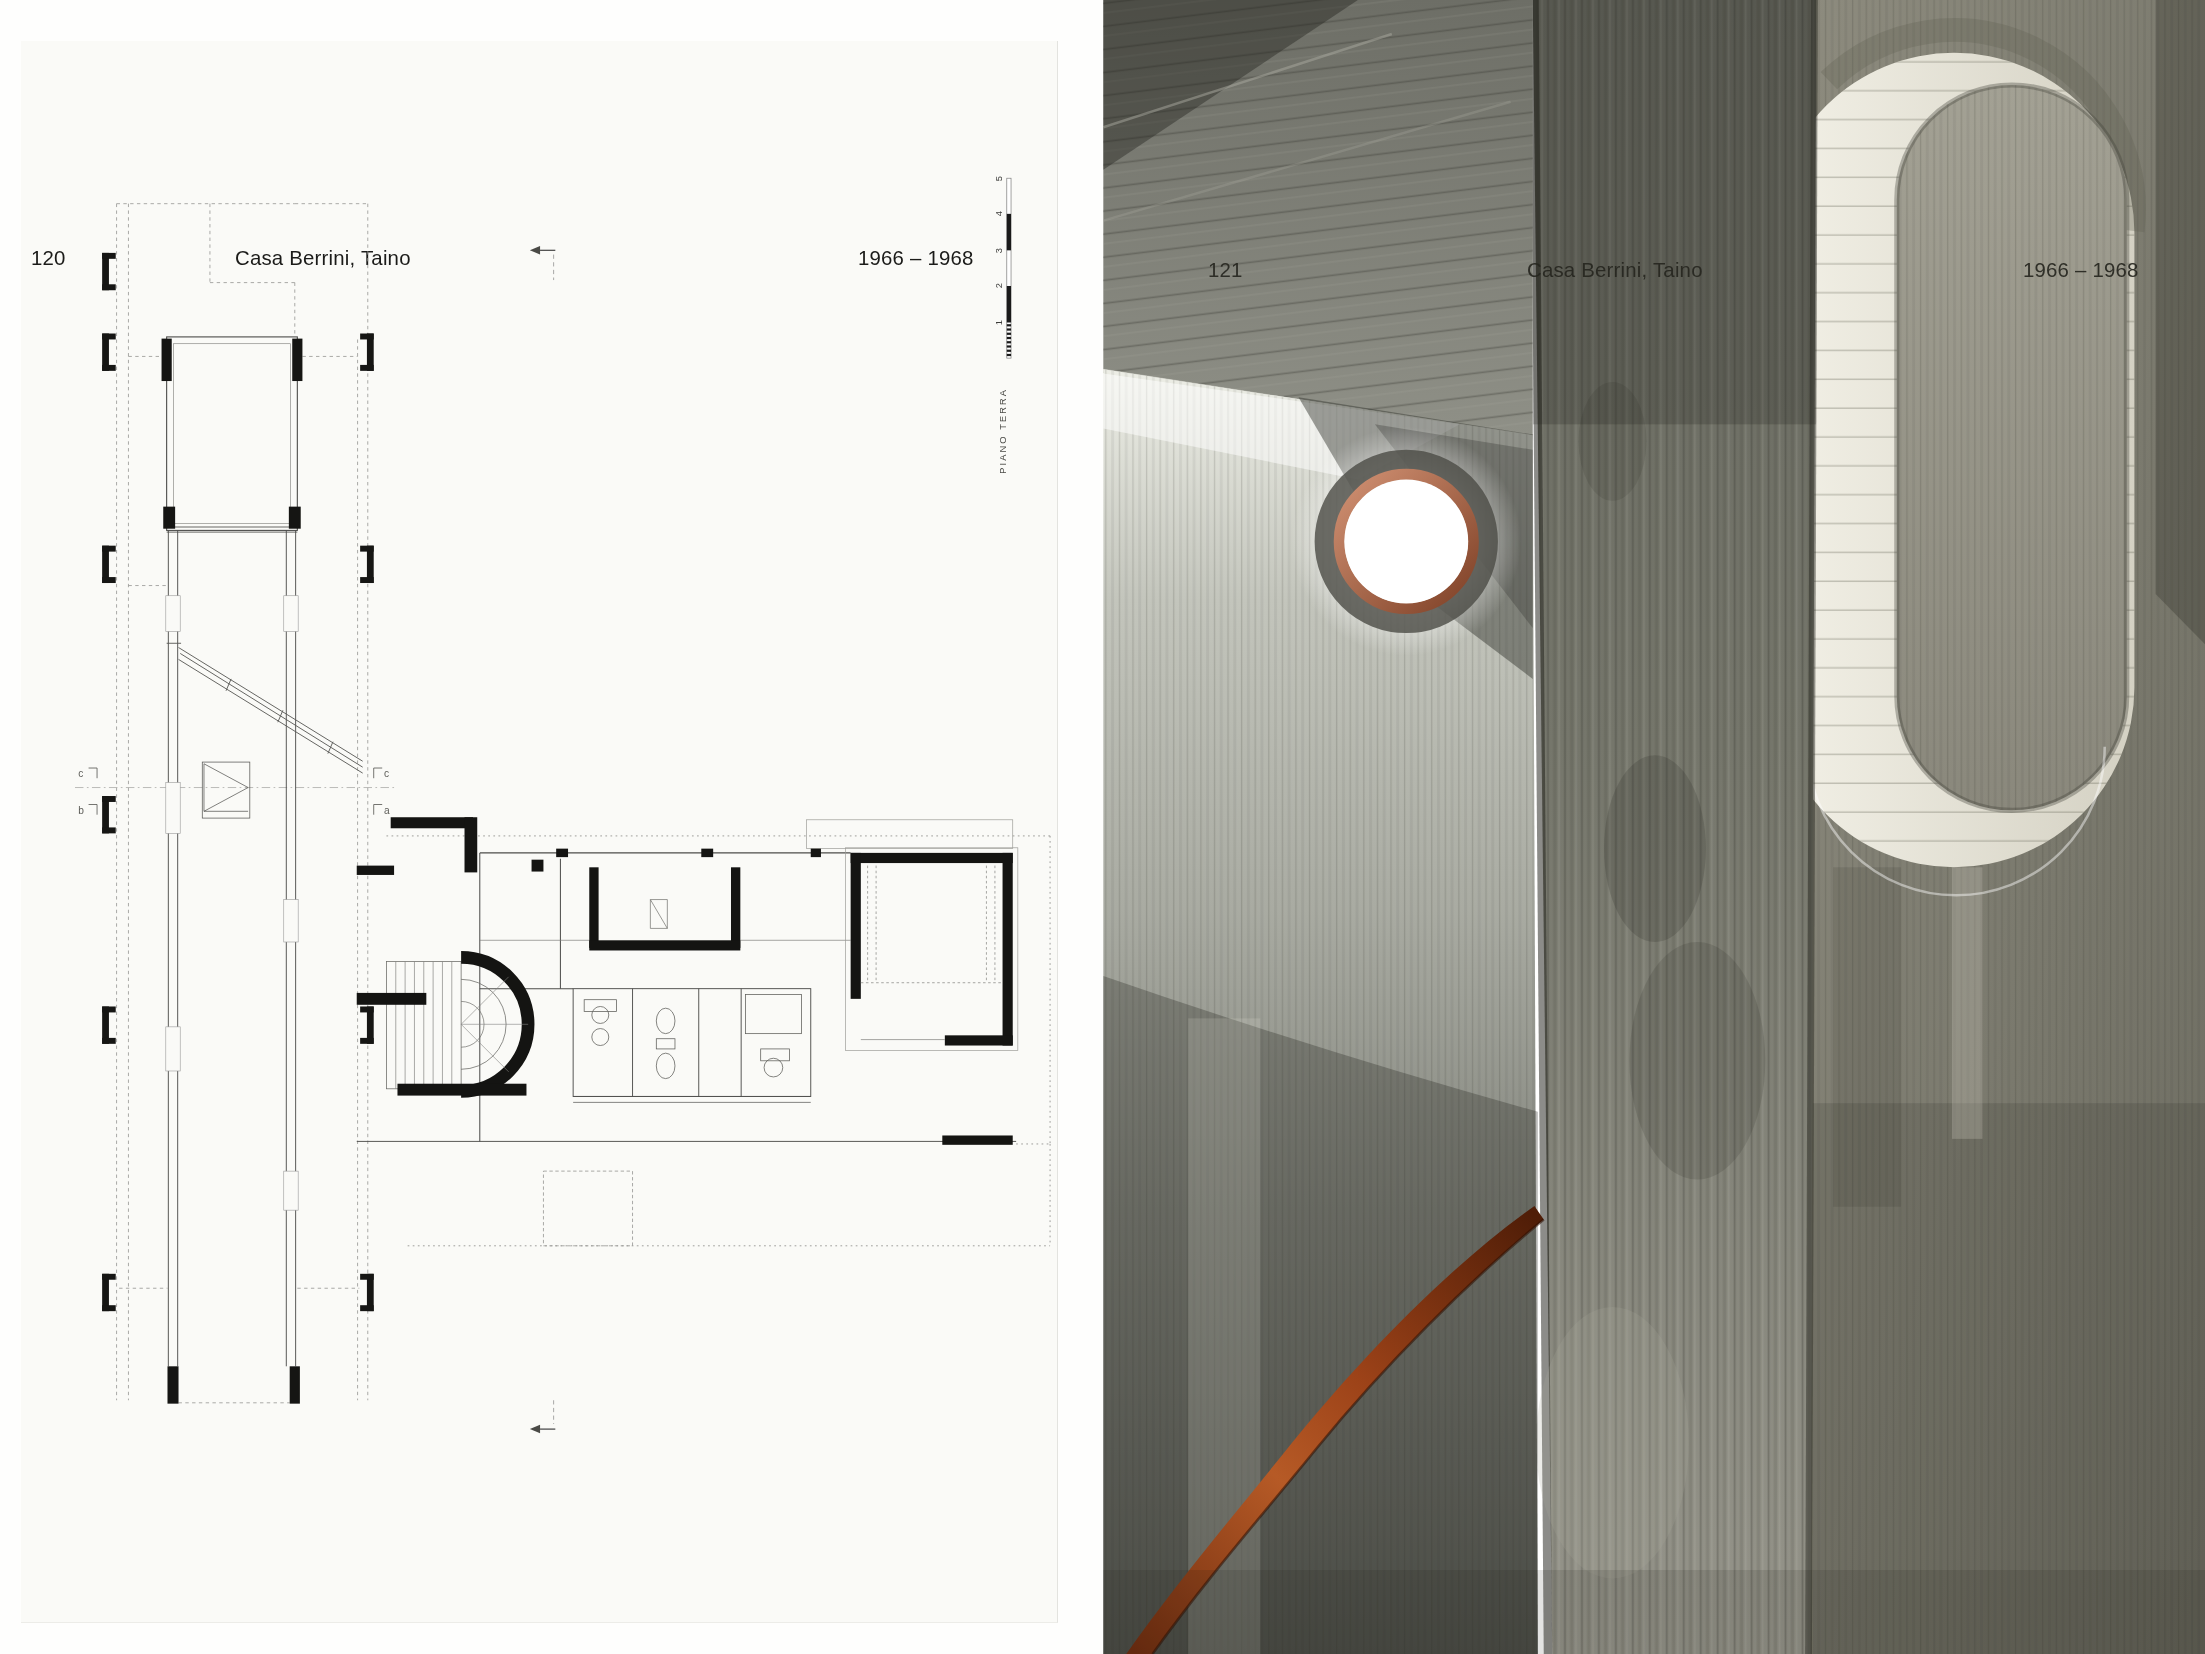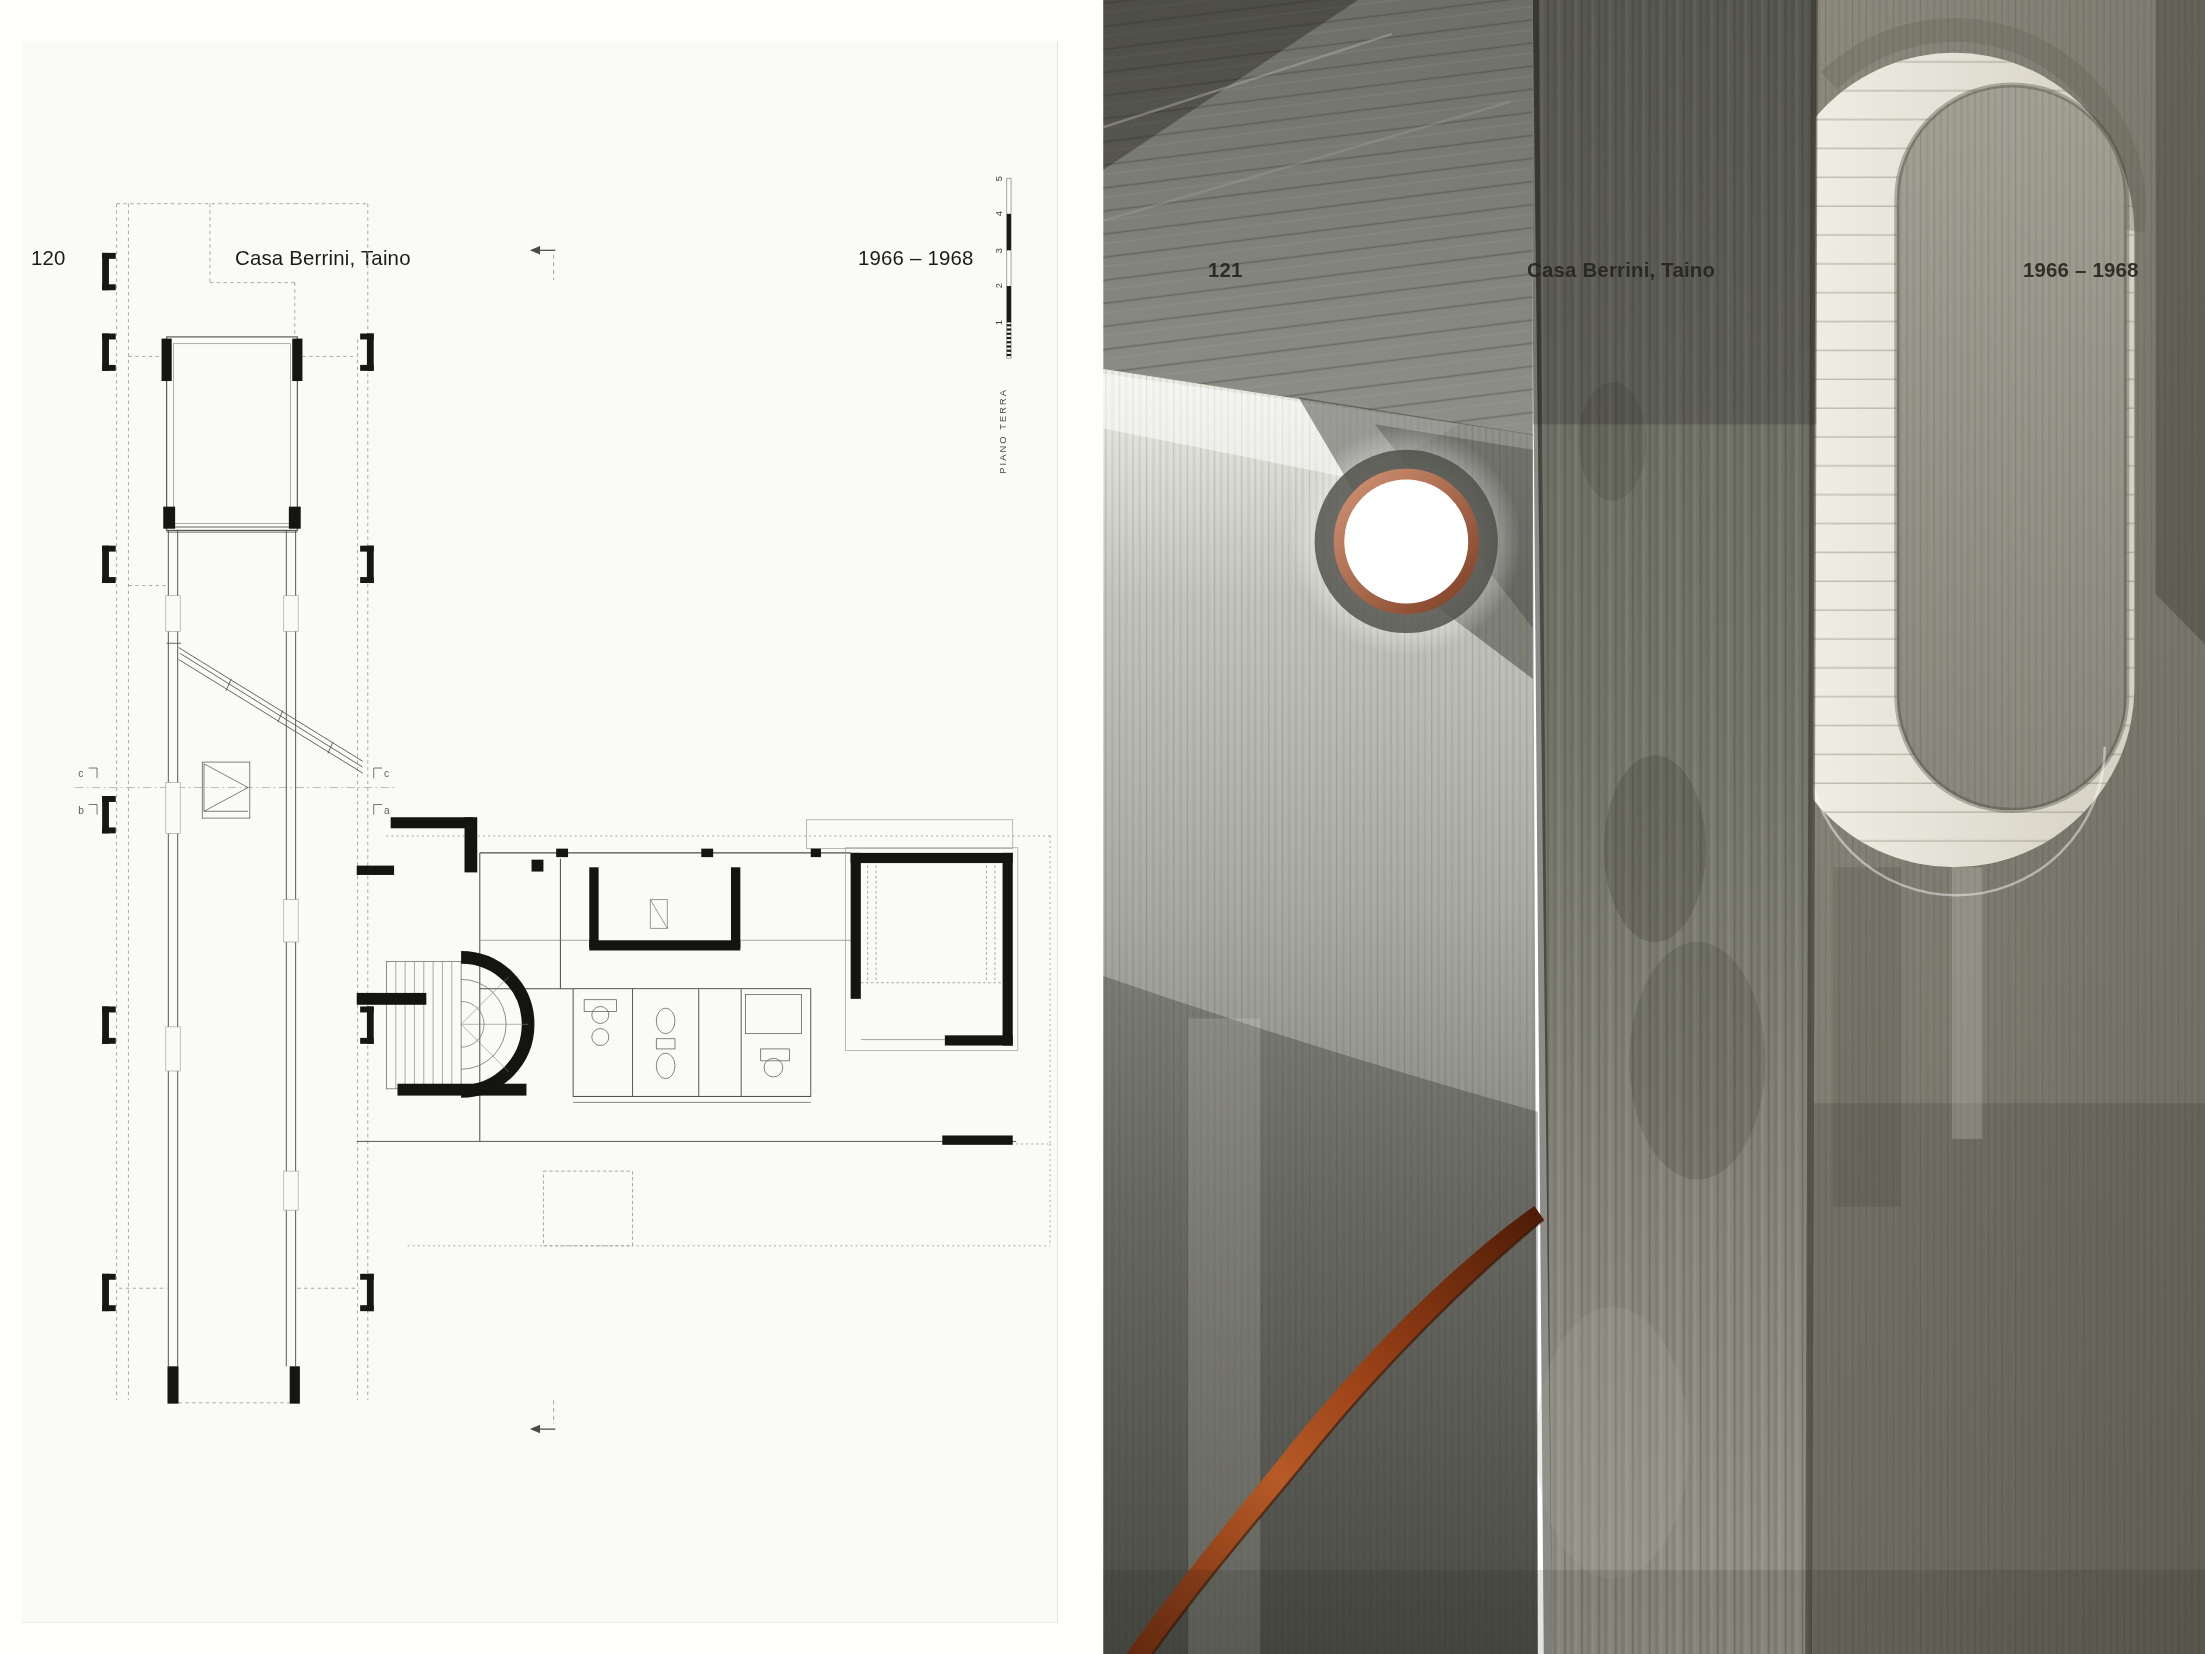--- a/index.html
+++ b/index.html
@@ -1,20 +1,20 @@
 <!DOCTYPE html>
 <html style="font-size:13.6px"><head>
 <meta charset="utf-8">
 <style>
   html,body{margin:0;padding:0;background:#ffffff;}
   #spread{position:relative;width:2205px;height:1654px;background:#ffffff;overflow:hidden;
           font-family:"Liberation Sans", sans-serif;}
   .page{position:absolute;top:0;height:1654px;width:1103px;}
   #left-page{left:0;background:#fefefd;}
-  #right-page{left:1103px;font-weight:bold;}
+  #right-page{left:1103px;}
   .paper{position:absolute;left:21px;top:41px;width:1036px;height:1581px;background:#fafaf7;
          border-right:1.7px solid #e3e3df;border-bottom:0.8px solid #ececE8;}
   .hdr{position:absolute;top:248px;font-size:20.4px;line-height:20.4px;color:#1b1b19;letter-spacing:0.2px;white-space:nowrap;}
   .hdr-photo{position:absolute;top:260px;font-size:20.4px;line-height:20.4px;color:rgba(38,38,32,.92);letter-spacing:0.2px;white-space:nowrap;}
   .planwrap{position:absolute;inset:0;}
   svg{display:block;}
   .tick{position:absolute;width:17px;height:15.3px;font-size:9.3px;color:#3c3c3a;text-align:center;
         transform:rotate(-90deg);line-height:15.3px;}
   #piano-terra{position:absolute;left:957px;top:424px;width:93px;height:13.6px;font-size:9.3px;
         letter-spacing:2.1px;color:#4a4a46;text-align:center;transform:rotate(-90deg);white-space:nowrap;line-height:13.6px;}

